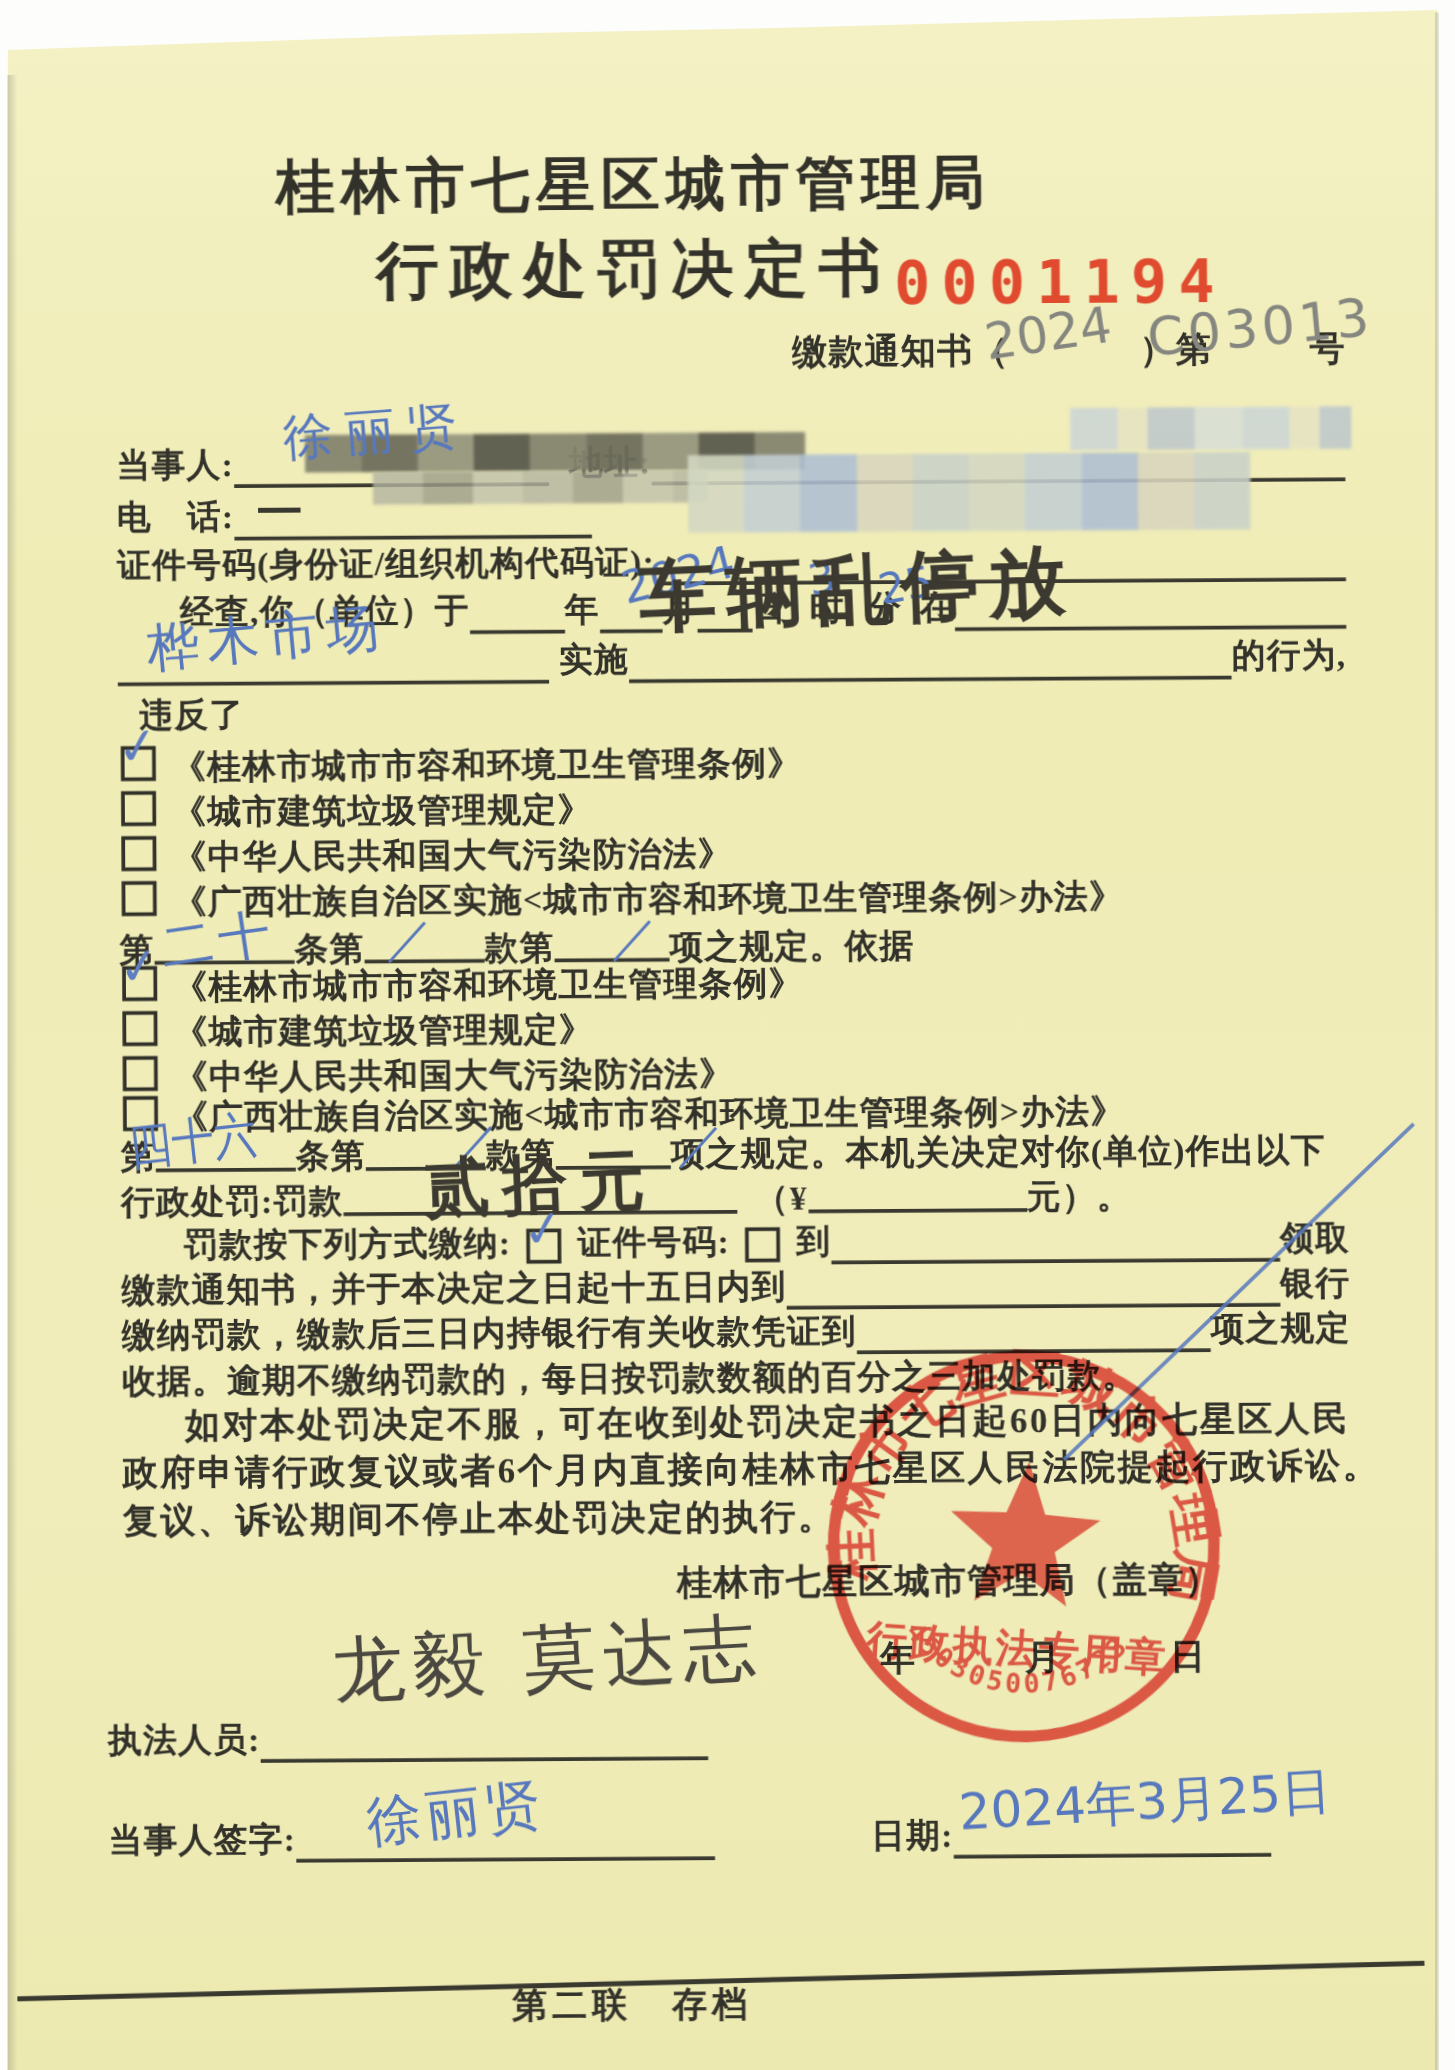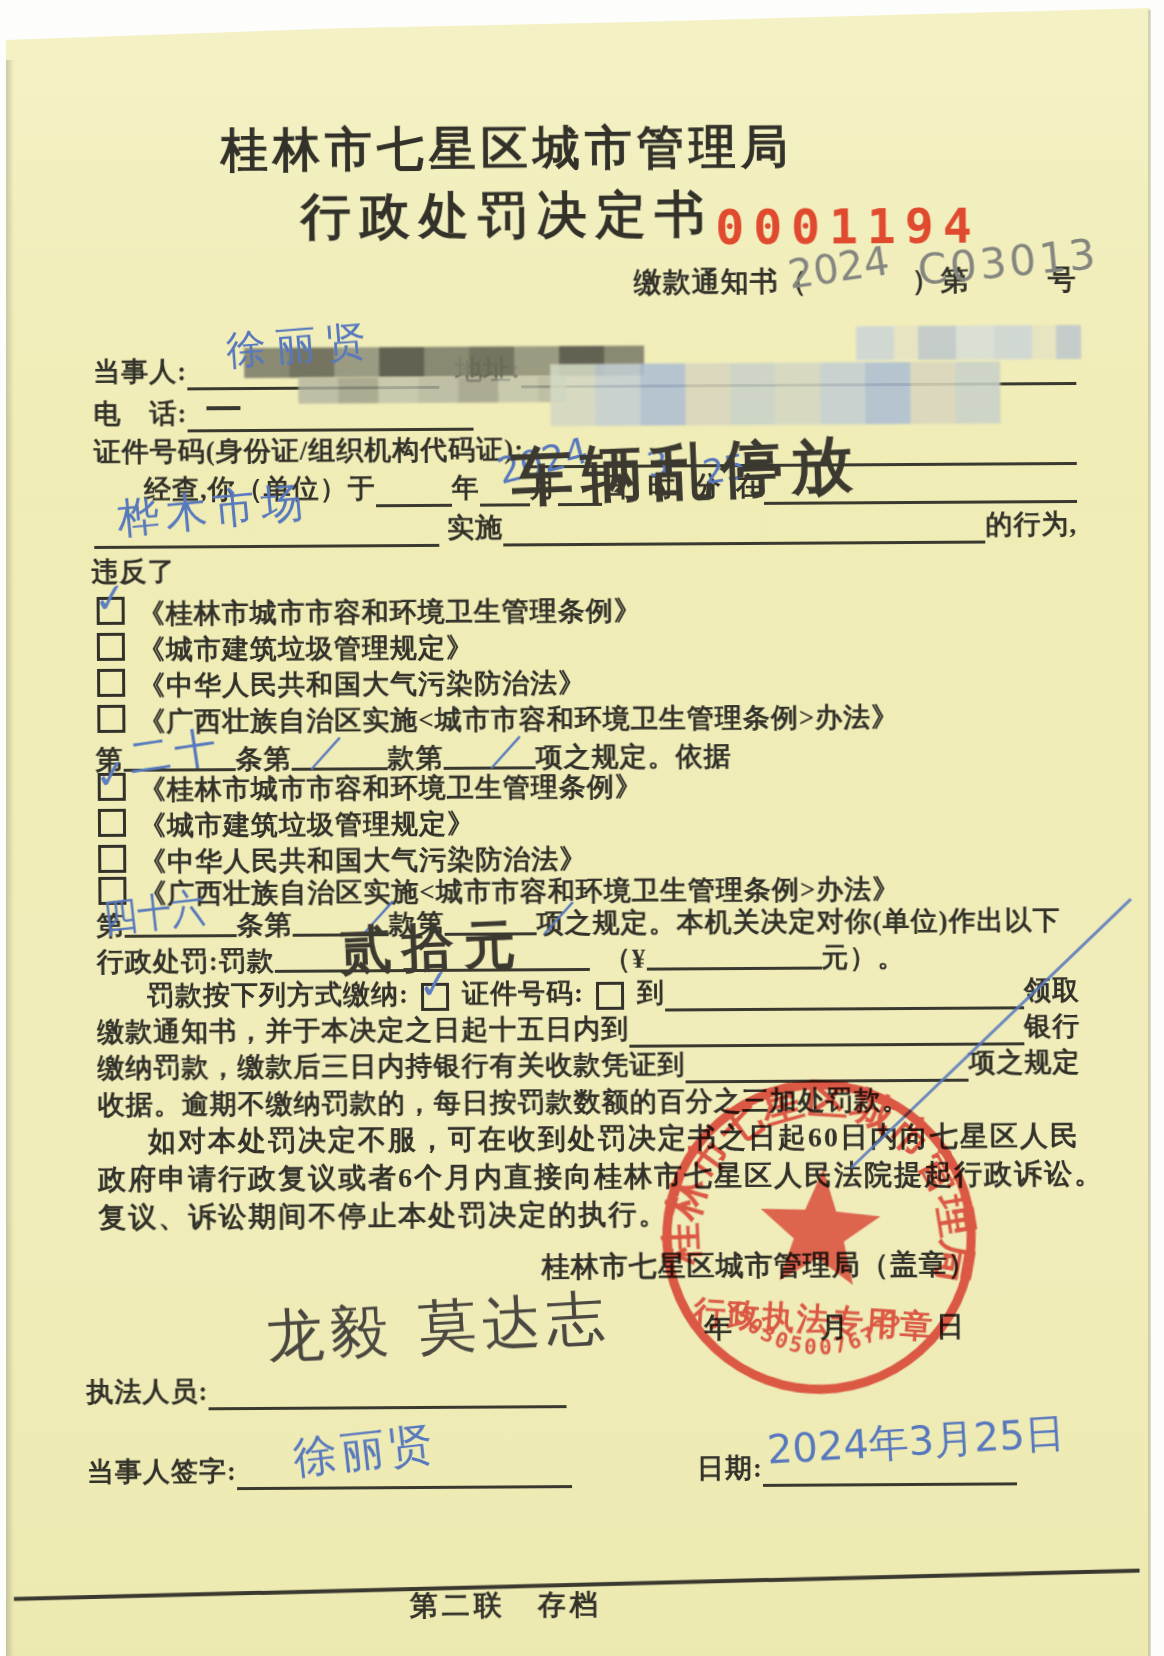--- a/index.html
+++ b/index.html
@@ -120,21 +120,21 @@
 
   <div class="pr fline" style="top:510px;left:95px;width:983px;">
     <span class="bl" style="width:345px;"></span>
     <span style="margin-left:8px;text-align:center;">实施</span>
     <span class="bl" style="flex:1;"></span>
     <span>的行为,</span>
   </div>
   <div class="hand h-blue" style="left:118px;top:480px;font-size:42px;letter-spacing:6px;transform:rotate(-5deg);">桦木市场</div>
   <div class="hand h-dark" style="left:512px;top:430px;font-size:62px;font-weight:700;letter-spacing:8px;transform:rotate(-2deg);">车辆乱停放</div>
 
-  <div class="pr" style="top:552px;left:92px;">违反了</div>
+  <div class="pr" style="top:552px;left:112px;">违反了</div>
 
   <div class="pr" style="top:594px;left:97px;">
     <span class="cb"><span class="tick"></span></span><span>《桂林市城市市容和环境卫生管理条例》</span>
   </div>
   <div class="pr" style="top:630px;left:97px;">
     <span class="cb"></span><span>《城市建筑垃圾管理规定》</span>
   </div>
   <div class="pr" style="top:666px;left:97px;">
     <span class="cb"></span><span>《中华人民共和国大气污染防治法》</span>
   </div>

